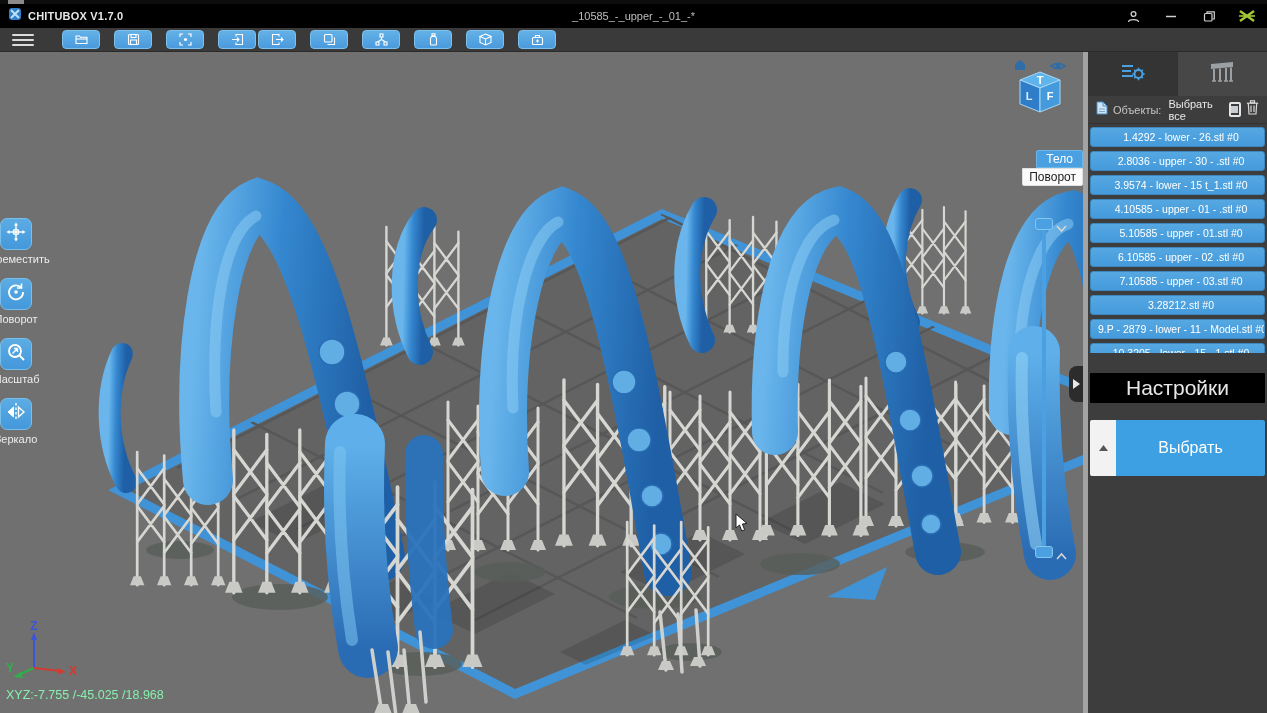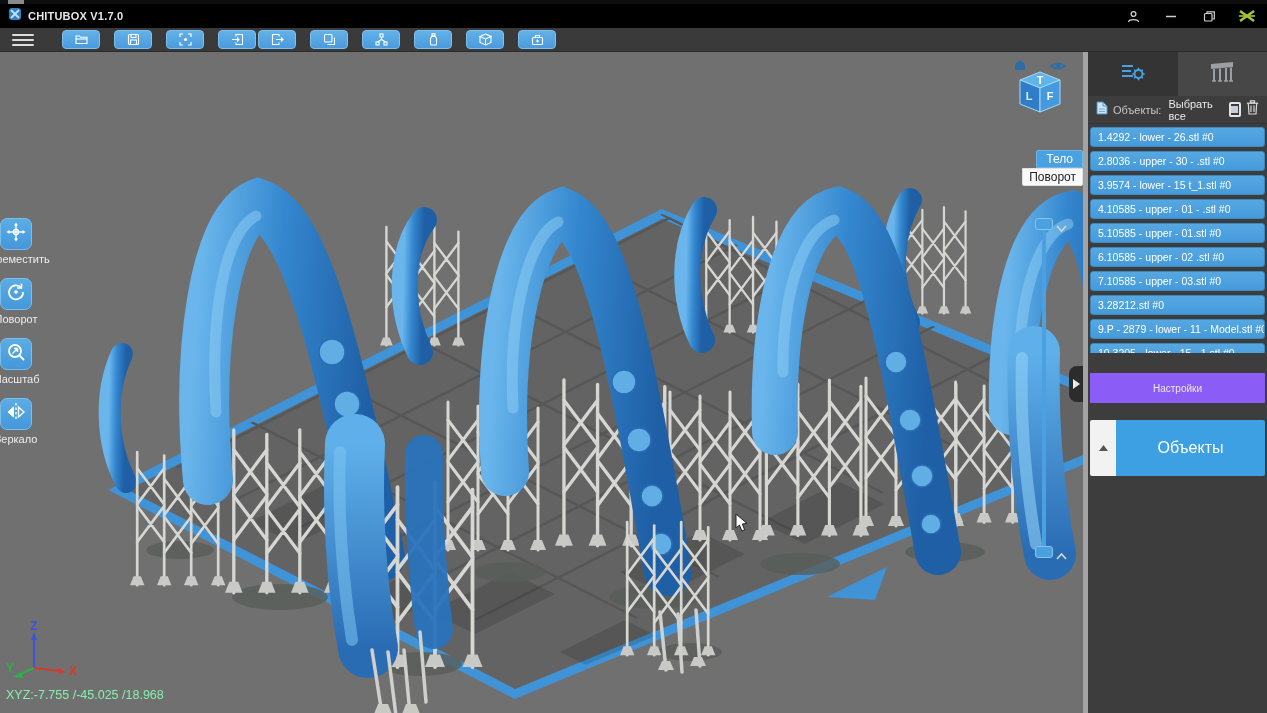--- a/index.html
+++ b/index.html
@@ -71,26 +71,26 @@
 
   .objects-row { height:28px; display:flex; align-items:center; gap:5px; padding:0 8px; flex:0 0 auto;
                  border-bottom:1px solid #333; }
   .objects-label { color:#c6c6c6; font-size:11px; }
   .select-all { color:#e9e9e9; font-size:11px; margin-left:2px; }
   .checkbox { width:15px; height:15px; border:2px solid #e3e6e9; background:#3a3a3a; margin-left:6px;
               display:flex; align-items:center; justify-content:center; border-radius:2px; }
   .checkbox .inner { width:7px; height:7px; background:#c7cdd2; }
   .trash { margin-left:auto; }
 
-  .obj-list { height:229px; overflow:hidden; padding:3px 2px 0 2px; flex:0 0 auto; }
+  .obj-list { height:229px; overflow:hidden; padding:3px 2px 0 2px; flex:0 0 auto;text-align:center; }
   .obj-item { height:20px; margin-bottom:4px; background:linear-gradient(#55a8e1,#459adb);
               border:1px solid #3c87bd; border-radius:3px; color:#fff; font-size:10.5px;
               line-height:18px; padding-left:7px; white-space:nowrap; overflow:hidden; }
 
-  .settings-btn { margin:20px 2px 0 2px; height:30px; background:#8b5cf6; color:#e8e8e8; font-size:10px;
+  .settings-btn { margin:20px 2px 0 2px; height:30px; background:#000000; color:#e8e8e8; font-size:21px;
                   display:flex; align-items:center; justify-content:center; border-radius:1px; flex:0 0 auto; }
   .slice-row { margin:17px 2px 0 2px; height:56px; display:flex; flex:0 0 auto; }
   .slice-expand { width:26px; background:#f2f2f2; border-radius:2px 0 0 2px;
                   display:flex; align-items:center; justify-content:center; }
   .slice-btn { flex:1; background:#3da0e3; color:#fff; font-size:16px;
                display:flex; align-items:center; justify-content:center; border-radius:0 2px 2px 0; }
 </style>
 </head>
 <body>
 
@@ -103,20 +103,21 @@
   <div class="titlebar">
     <div class="app-id">
       <span>
         <svg width="14" height="14" viewBox="0 0 14 14">
             <rect x="1" y="1" width="12" height="12" rx="3" fill="#2e7ec8"></rect>
             <path d="M3,3 L11,11 M11,3 L3,11" stroke="#bfe0f5" stroke-width="2"></path>
           </svg>
       </span>
       <span class="app-title">CHITUBOX V1.7.0</span>
     </div>
+    <div class="doc-title">_10585_-_upper_-_01_-*</div>
     <div class="win-controls">
       <div class="win-btn">
         <svg width="13" height="13" viewBox="0 0 13 13" fill="none" stroke="#cfcfcf" stroke-width="1.3">
             <circle cx="6.5" cy="4" r="2.4"></circle>
             <path d="M1.5,12 C1.5,8.8 11.5,8.8 11.5,12"></path>
           </svg>
       </div>
       <div class="win-btn">
         <svg width="12" height="12" viewBox="0 0 12 12">
             <line x1="1" y1="6.5" x2="11" y2="6.5" stroke="#cfcfcf" stroke-width="1.5"></line>
@@ -547,17 +548,17 @@
         </div>
 
       <div class="settings-btn">Настройки</div>
 
       <div class="slice-row">
         <div class="slice-expand">
           <svg width="9" height="6" viewBox="0 0 9 6">
               <polygon points="4.5,0 9,6 0,6" fill="#555"></polygon>
             </svg>
         </div>
-        <div class="slice-btn">Объекты</div>
+        <div class="slice-btn">Выбрать</div>
       </div>
     </div>
   </div>
 </div>
 
 </body></html>

